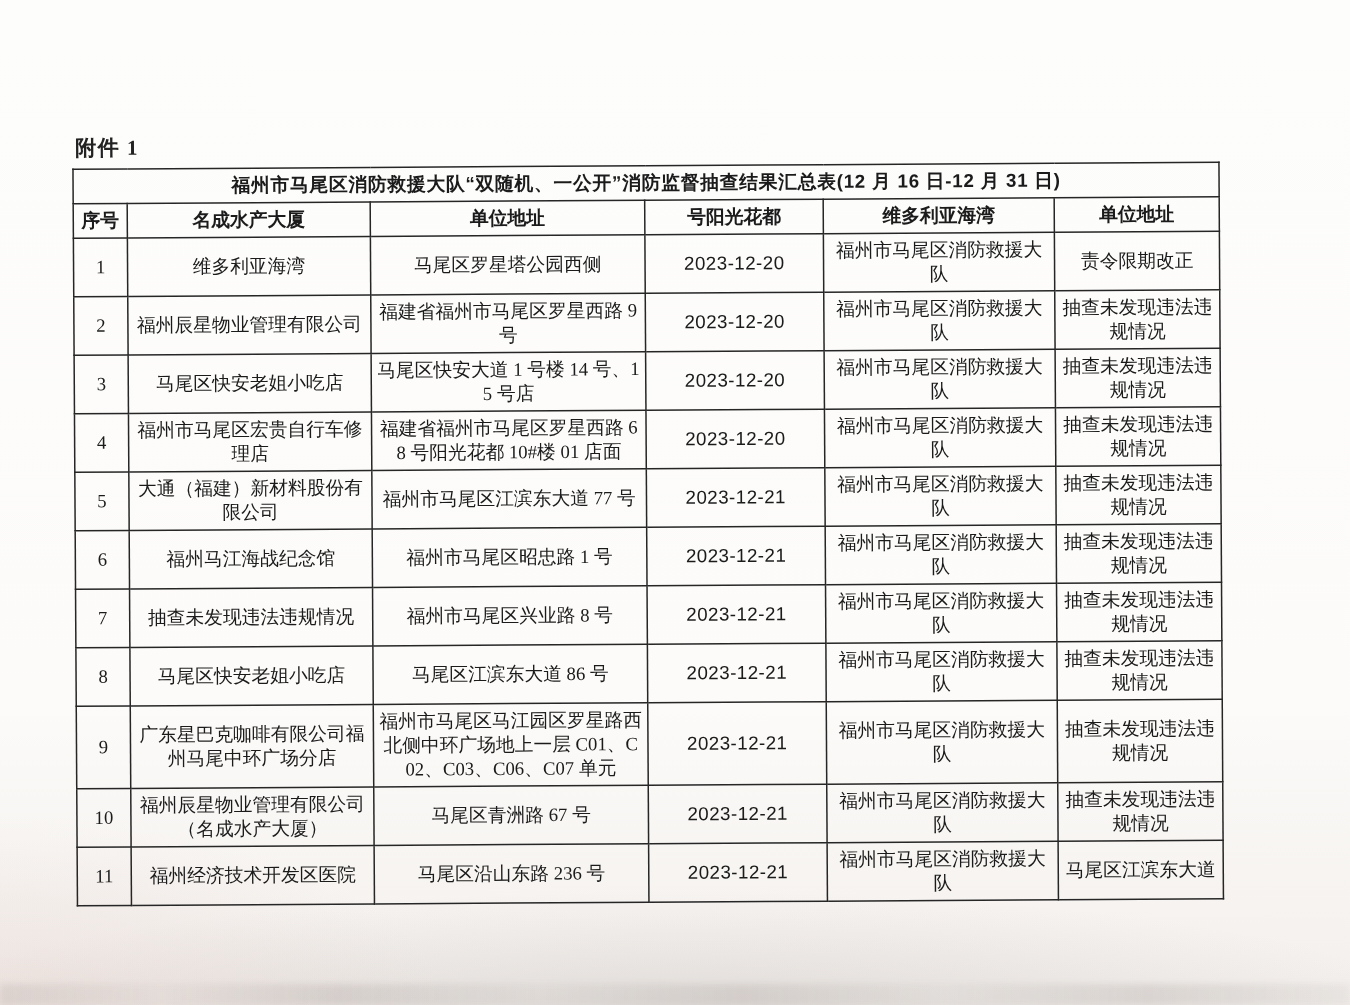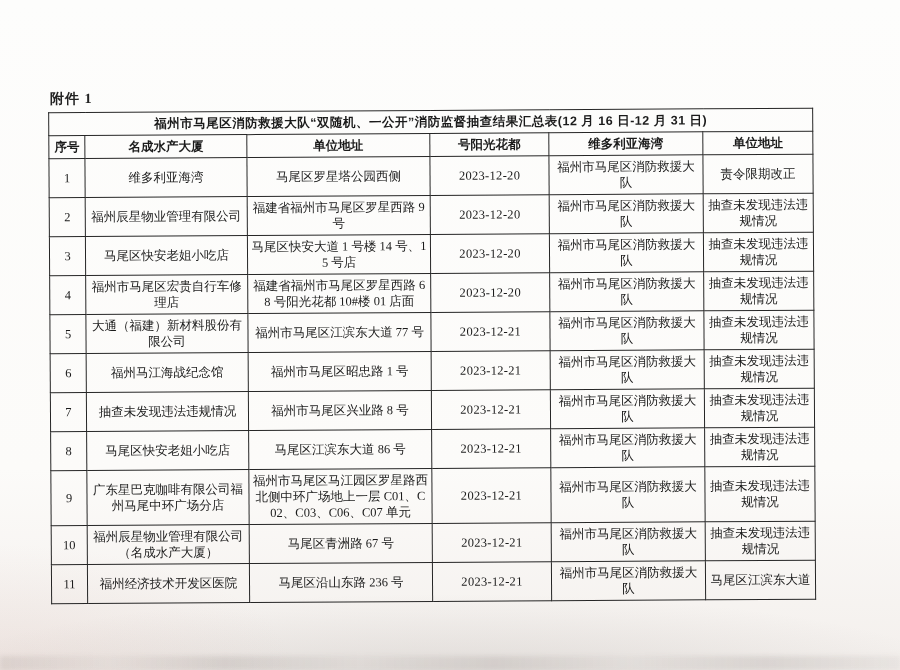--- a/index.html
+++ b/index.html
@@ -48,21 +48,21 @@
     font-weight:bold;font-size:17px;line-height:20px;
     letter-spacing:0.5px;white-space:nowrap;
     padding:14px 4px;border-width:2px;
   }
   th{
     font-family:"Liberation Sans","DejaVu Sans",sans-serif;
     font-weight:bold;font-size:13px;padding:5px 2px;
   }
   th.th-top{vertical-align:top;padding-top:6px;}
   td.c-num{font-size:12.5px;}
-  td.c-date{font-size:12.5px;letter-spacing:0.3px;font-family:Liberation Serif, serif;}
+  td.c-date{font-size:12.5px;letter-spacing:0.3px;font-family:Liberation Sans, sans-serif;}
   table.main tr{page-break-inside:avoid;}
 </style>
 </head>
 <body>
 
 <div class="paper">
   <div class="doc">
     <div class="attach">附件 1</div>
     <table class="main">
       <colgroup>

